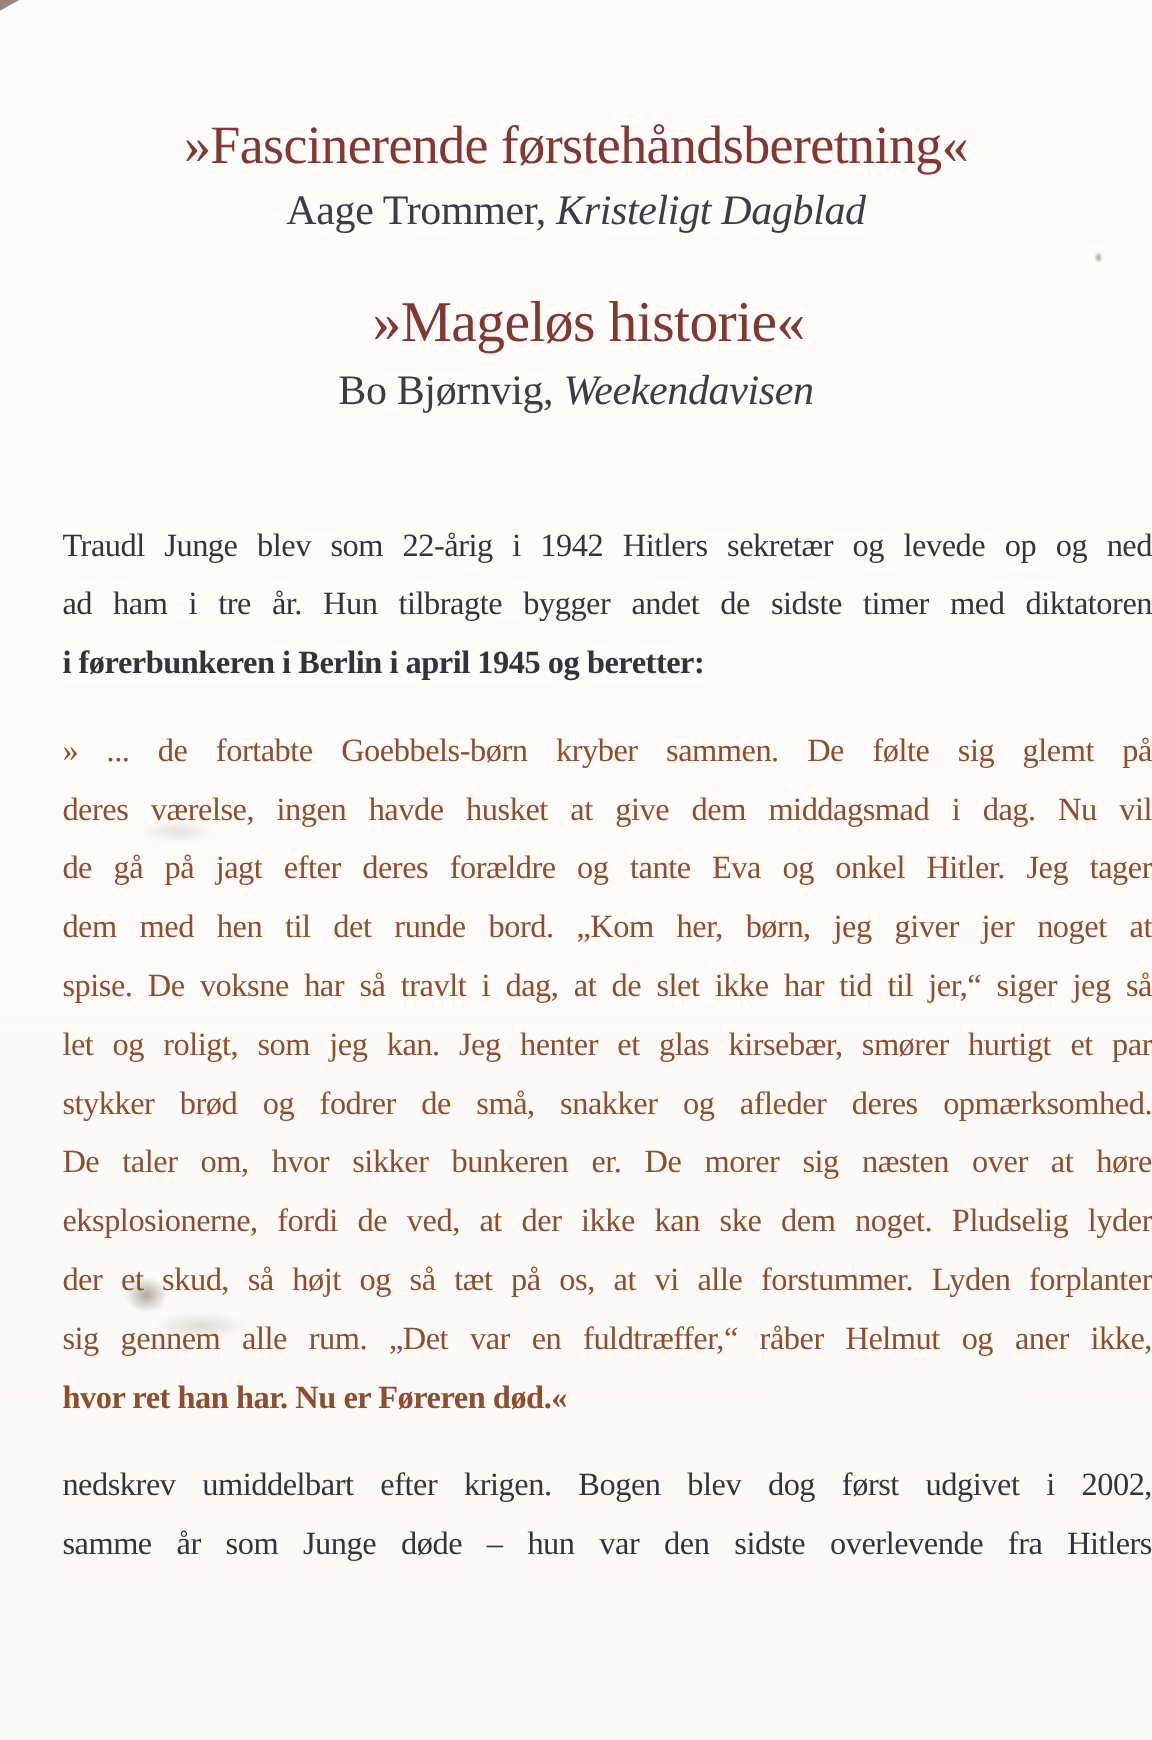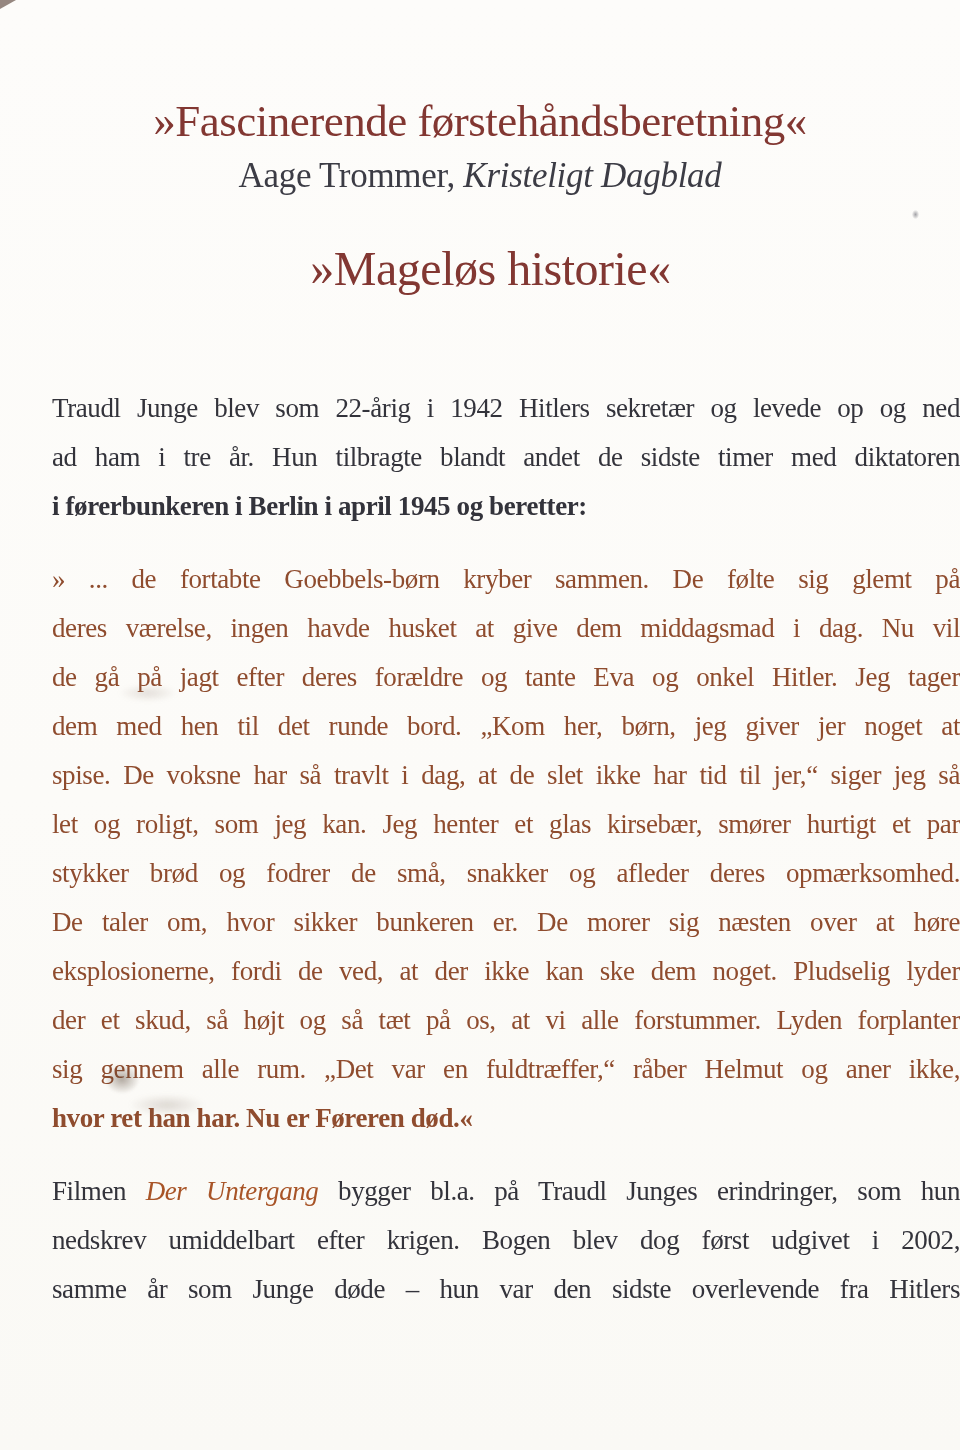--- a/index.html
+++ b/index.html
@@ -80,45 +80,45 @@
 
 <div class="cover">
 
   <div class="corner-mark"></div>
 
   <header class="reviews">
     <h1 class="review-quote q1">»Fascinerende førstehåndsberetning«</h1>
     <p class="attribution"><span>Aage Trommer, </span><em>Kristeligt Dagblad</em></p>
 
     <h2 class="review-quote q2">»Mageløs historie«</h2>
+    <p class="attribution"><span>Bo Bjørnvig, </span><em>Weekendavisen</em></p>
   </header>
 
   <section class="intro textblock">
     <div class="line">Traudl Junge blev som 22-årig i 1942 Hitlers sekretær og levede op og ned</div>
-    <div class="line">ad ham i tre år. Hun tilbragte blandt andet de sidste timer med diktatoren</div>
+    <div class="line">ad ham i tre år. Hun tilbragte bygger andet de sidste timer med diktatoren</div>
     <div class="line last">i førerbunkeren i Berlin i april 1945 og beretter:</div>
   </section>
 
   <section class="excerpt textblock">
     <div class="line">» ... de fortabte Goebbels-børn kryber sammen. De følte sig glemt på</div>
     <div class="line">deres værelse, ingen havde husket at give dem middagsmad i dag. Nu vil</div>
     <div class="line">de gå på jagt efter deres forældre og tante Eva og onkel Hitler. Jeg tager</div>
     <div class="line">dem med hen til det runde bord. „Kom her, børn, jeg giver jer noget at</div>
     <div class="line">spise. De voksne har så travlt i dag, at de slet ikke har tid til jer,“ siger jeg så</div>
     <div class="line">let og roligt, som jeg kan. Jeg henter et glas kirsebær, smører hurtigt et par</div>
     <div class="line">stykker brød og fodrer de små, snakker og afleder deres opmærksomhed.</div>
     <div class="line">De taler om, hvor sikker bunkeren er. De morer sig næsten over at høre</div>
     <div class="line">eksplosionerne, fordi de ved, at der ikke kan ske dem noget. Pludselig lyder</div>
     <div class="line">der et skud, så højt og så tæt på os, at vi alle forstummer. Lyden forplanter</div>
     <div class="line">sig gennem alle rum. „Det var en fuldtræffer,“ råber Helmut og aner ikke,</div>
     <div class="line last">hvor ret han har. Nu er Føreren død.«</div>
   </section>
 
   <section class="outro textblock">
-    <div class="line"><span>Filmen </span><em class="film-title">Der Untergang</em><span> bygger bl.a. på Traudl Junges erindringer, som hun</span></div>
     <div class="line">nedskrev umiddelbart efter krigen. Bogen blev dog først udgivet i 2002,</div>
     <div class="line">samme år som Junge døde – hun var den sidste overlevende fra Hitlers</div>
   </section>
 
   <div class="stain stain-1"></div>
   <div class="stain stain-2"></div>
   <div class="stain stain-3"></div>
   <div class="stain speck-1"></div>
 
 </div>

